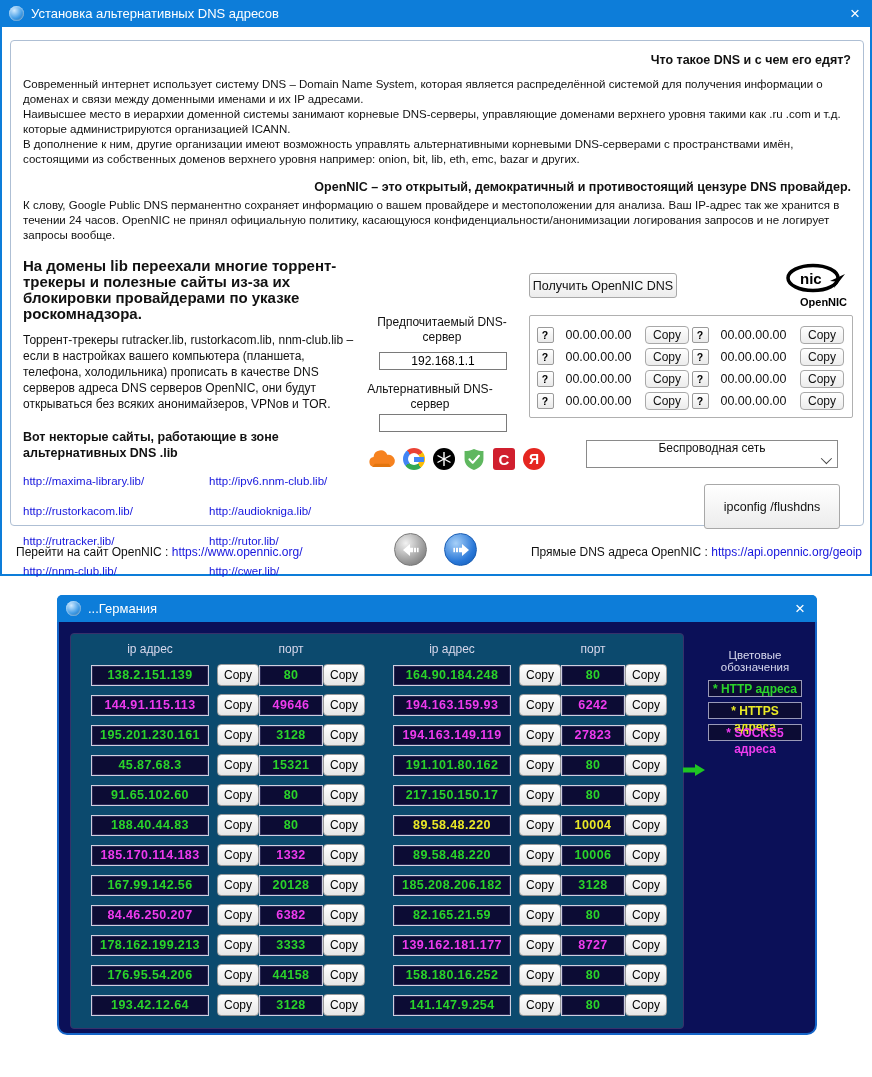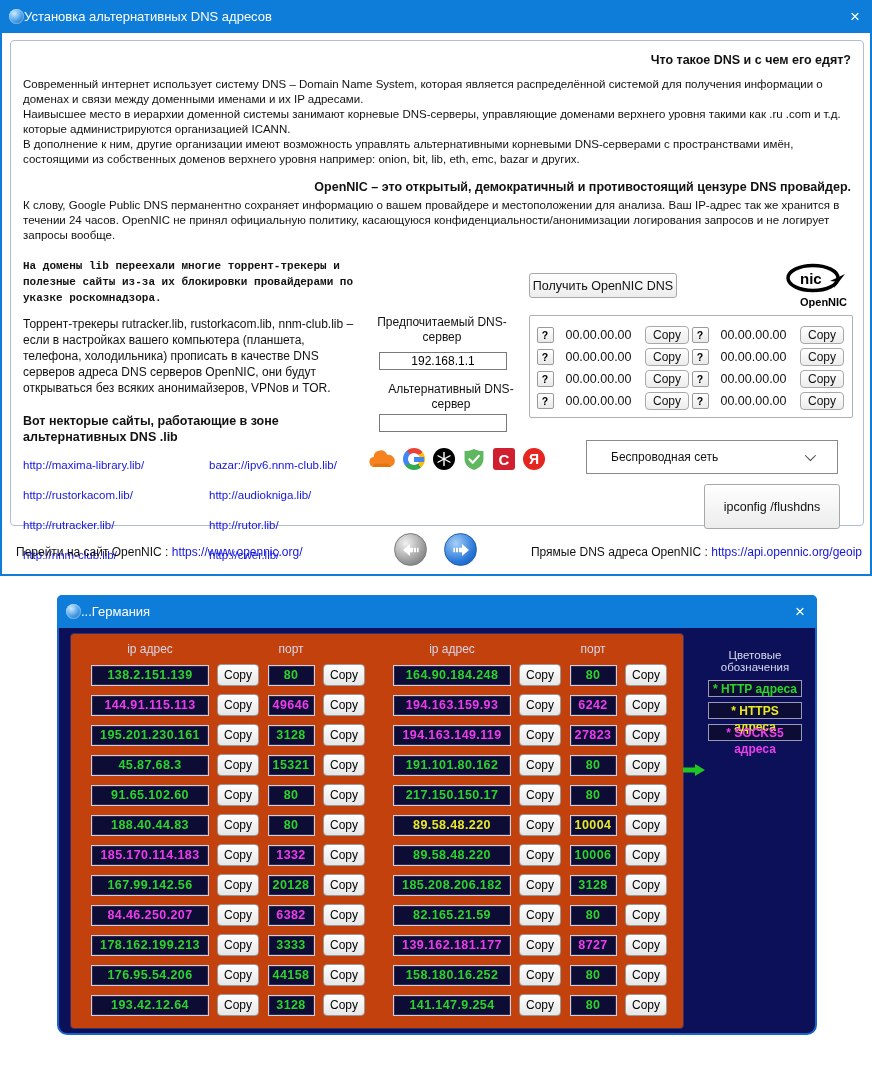--- a/index.html
+++ b/index.html
@@ -1,54 +1,54 @@
 <!DOCTYPE html>
 <html><head>
 <meta charset="utf-8">
 <style>
   * { margin:0; padding:0; box-sizing:border-box; }
   html,body { width:872px; height:1077px; background:#fff; font-family:"Liberation Sans",sans-serif; }
   .win { position:absolute; background:#fff; }
-  .titlebar { height:33px; background:#0d7dd9; color:#fff; display:flex; align-items:center; padding:0 9px; font-size:13px; }
+  .titlebar { height:27px; background:#0d7dd9; color:#fff; display:flex; align-items:center; gap:7px; padding:0 9px; font-size:13px; }
   .appicon { width:15px; height:15px; border-radius:50%; background:radial-gradient(circle at 35% 30%, #cfeaff, #3f9be6 55%, #12568f); box-shadow:inset 0 0 2px #fff; }
   .closex { margin-left:auto; font-size:17px; line-height:1; cursor:default; padding:0 3px; }
   
   #win1 { left:0; top:0; width:872px; height:576px; border:2px solid #0d7dd9; }
   #win1 .titlebar { margin:-2px -2px 0 -2px; }
   .content { position:absolute; left:8px; top:38px; width:854px; height:486px; border:1px solid #aebfd4; border-radius:4px; padding:10px 12px; font-size:11.5px; line-height:15px; color:#111; }
   .h-bold { font-weight:bold; font-size:12.5px;text-align:right; }
   #intro-heading { margin:2px 0 9px; }
   #opennic-heading { margin-top:13px; }
   .opennic-p { margin-top:3px; }
   .cols { position:relative; margin-top:15px; height:288px; }
   .leftcol { width:342px; }
-  .lib-h { font-weight:bold; font-size:11px; line-height:16px;font-family:Liberation Mono, monospace; }
+  .lib-h { font-weight:bold; font-size:15px; line-height:16px; }
   .lib-p { margin-top:10px; font-size:12px; line-height:16px; }
   .sites-h { margin-top:17px; font-weight:bold; font-size:12.5px; line-height:16px; }
   #links-grid { margin-top:13px; display:grid; grid-template-columns:186px auto; row-gap:15px; font-size:11.5px; }
   .liblink { color:#1515dd; text-decoration:none; }
   .abs { position:absolute; }
   .current-h { left:347px; top:10px; width:152px; text-align:center; font-weight:bold; font-size:12px; line-height:15px; }
   .btn { background:linear-gradient(#ffffff,#ececec); border:1px solid #a8a8a8; border-radius:3px; color:#111; font-family:"Liberation Sans",sans-serif; }
   .get-btn { left:506px; top:15px; width:148px; height:25px; font-size:12.5px; }
   .logo { left:760px; top:4px; }
   .slots-box { left:506px; top:57px; width:324px; height:103px; border:1px solid #b0b0b0; border-radius:2px; padding:8px 6px; }
   #dns-slots { display:grid; grid-template-columns:18px 1fr 48px 18px 1fr 48px; grid-auto-rows:22px; align-items:center; justify-items:center; }
   .slotval { font-size:12.5px; color:#111; }
   .qbtn { width:17px; height:16px; font-size:10.5px; font-weight:bold; line-height:1; border:1px solid #9a9a9a; background:linear-gradient(#fff,#e9e9e9); border-radius:2px; }
   .copy1 { width:44px; height:18px; font-size:12px; border-radius:4px; }
   .dnslabel { width:158px; text-align:center; font-size:12px; line-height:15px; color:#111; }
   .pref-label { left:340px; top:57px; }
-  .alt-label { left:349px; top:124px; }
+  .alt-label { left:328px; top:124px; }
   .dnsinput { left:356px; width:128px; height:18px; text-align:center; font-size:12px; border:1px solid #7a7a7a; font-family:"Liberation Sans",sans-serif; }
   .pref-input { top:94px; }
   .alt-input { top:156px; }
   .prov-row { left:345px; top:189px; display:flex; gap:8px; align-items:center; height:24px; }
   .prov-row > * { flex:none; }
-  .dropdown { left:563px; top:182px; width:252px; height:34px; border:1px solid #8a8a8a; background:#fff; font-size:12px; display:flex; align-items:center; padding:0 24px; }
+  .dropdown { left:563px; top:182px; width:252px; height:28px; border:1px solid #8a8a8a; background:#fff; font-size:12px; display:flex; align-items:center; padding:0 8px;flex-direction:column; }
   .chev { margin-left:auto; width:8px; height:8px; border-right:1.6px solid #444; border-bottom:1.6px solid #444; transform:rotate(45deg) translateY(-2px); }
   .apply-btn { left:358px; top:226px; width:310px; height:27px; font-size:12.5px; }
   .flush-btn { left:681px; top:226px; width:136px; height:45px; font-size:12.5px; }
   .footer { position:absolute; left:0; top:526px; width:100%; height:46px; font-size:12px; color:#111; }
   .f-left { position:absolute; left:14px; top:17px; }
   .f-right { position:absolute; right:8px; top:17px; }
   .footer a { color:#1515dd; text-decoration:none; }
   .navbtn { position:absolute; top:5px; width:33px; height:33px; border-radius:50%; display:flex; align-items:center; justify-content:center; }
   .nav-prev { left:392px; background:radial-gradient(circle at 35% 30%, #f2f2f2, #9a9a9a 62%, #686868); border:1px solid #7a7a7a; }
   .nav-next { left:442px; background:radial-gradient(circle at 35% 30%, #a6d0f8, #2a78d8 62%, #0e57b0); border:1px solid #1b5eb4; }
@@ -57,26 +57,26 @@
   .gicon { width:22px; height:22px; border-radius:50%; background:conic-gradient(from -40deg,#ea4335 0 90deg,#fbbc05 90deg 180deg,#34a853 180deg 270deg,#4285f4 270deg 360deg); position:relative; }
   .gicon::before { content:""; position:absolute; inset:5px; background:#fff; border-radius:50%; }
   .gicon::after { content:""; position:absolute; right:1px; top:9px; width:10px; height:5px; background:#4285f4; }
   .fnicon { width:22px; height:22px; border-radius:50%; background:#000; display:flex; align-items:center; justify-content:center; }
   .shieldsvg { width:22px; height:23px; }
   .comss { width:22px; height:22px; background:#d01f2e; border-radius:3px; color:#fff; font-weight:bold; font-size:15px; display:flex; align-items:center; justify-content:center; }
   .ya { width:22px; height:22px; background:#e52620; border-radius:50%; color:#fff; font-weight:bold; font-size:14px; display:flex; align-items:center; justify-content:center; }
   
   #win2 { left:57px; top:595px; width:760px; height:440px; background:#0b1058; border:2px solid #1565c8; border-radius:6px 6px 10px 10px; }
   #win2 .titlebar { margin:-2px -2px 0 -2px; border-radius:5px 5px 0 0; }
-  .panel { position:absolute; left:11px; top:36px; width:614px; height:396px; background:#c2410c; border:1px solid #37316b; border-radius:4px; }
+  .panel { position:absolute; left:11px; top:36px; width:614px; height:396px; background:#0c4a6e; border:1px solid #37316b; border-radius:4px; }
   .ptable { position:absolute; top:26px; display:grid; grid-template-columns:118px 42px 48px 42px; column-gap:8px; grid-auto-rows:30px; align-items:center; justify-items:center; }
   #proxy-left { left:20px; } #proxy-right { left:322px; }
   .colhead { position:absolute; top:8px; font-size:12px; color:#d8d8ec; text-align:center; }
   .ipbox, .portbox { background:#0c0c34; border:1px solid #cfcfdf; box-shadow:0 0 0 1px #2a2a55 inset; height:21px; line-height:19px; text-align:center; font-weight:bold; font-size:12.5px; letter-spacing:0.4px; width:118px; }
-  .portbox { width:47px; }
+  .portbox { width:64px; }
   .copybtn { width:42px; height:22px; font-size:12px; border-radius:4px; background:linear-gradient(#ffffff,#e6e6e6); border:1px solid #9a9a9a; font-family:"Liberation Sans",sans-serif; }
   .rightcol { position:absolute; left:640px; top:24px; width:112px; text-align:center;margin-top:28px; }
   .legend-title { font-size:11.5px; color:#d9d9ee; margin-bottom:7px; }
   .legend-box { width:94px; margin:0 auto 5px; height:17px; line-height:16px; background:#0c0c34; border:1px solid #9a9ab8; font-weight:bold; font-size:12px; }
   #countries { position:absolute; left:640px; top:129px; width:112px; }
   .country-btn { display:block; width:92px; height:20px; margin:0 auto 14px; background:linear-gradient(#ffffff,#efefef); border:1px solid #8a8a8a; border-radius:3px; font-size:12.5px; color:#111; font-family:"Liberation Sans",sans-serif; box-shadow:0 1px 2px rgba(0,0,0,.5); }
   #country-arrow { position:absolute; left:624px; width:22px; height:12px; }
 </style>
 </head>
 <body>
@@ -95,21 +95,21 @@
     <div class="h-bold" id="opennic-heading">OpenNIC – это открытый, демократичный и противостоящий цензуре DNS провайдер.</div>
     <div class="opennic-p">К слову, Google Public DNS перманентно сохраняет информацию о вашем провайдере и местоположении для анализа. Ваш IP-адрес так же хранится в течении 24 часов. OpenNIC не принял официальную политику, касающуюся конфиденциальности/анонимизации логирования запросов и не логирует запросы вообще.</div>
 
     <div class="cols">
       <div class="leftcol">
         <div class="lib-h">На домены  lib переехали многие торрент-трекеры и полезные сайты из-за их блокировки провайдерами по указке роскомнадзора.</div>
         <div class="lib-p">Торрент-трекеры rutracker.lib, rustorkacom.lib, nnm-club.lib – если в настройках вашего компьютера (планшета, телефона, холодильника) прописать в качестве DNS серверов адреса DNS серверов OpenNIC, они будут открываться без всяких анонимайзеров, VPNов и TOR.</div>
         <div class="sites-h">Вот некторые сайты, работающие в зоне альтернативных DNS .lib</div>
         <div id="links-grid">
             <a class="liblink" href="#">http://maxima-library.lib/</a>
-            <a class="liblink" href="#">bazar://ipv6.nnm-club.lib/</a>
+            <a class="liblink" href="#">http://ipv6.nnm-club.lib/</a>
             <a class="liblink" href="#">http://rustorkacom.lib/</a>
             <a class="liblink" href="#">http://audiokniga.lib/</a>
             <a class="liblink" href="#">http://rutracker.lib/</a>
             <a class="liblink" href="#">http://rutor.lib/</a>
             <a class="liblink" href="#">http://nnm-club.lib/</a>
             <a class="liblink" href="#">http://cwer.lib/</a>
           </div>
       </div>
 
       <button class="abs btn get-btn">Получить OpenNIC DNS</button>

